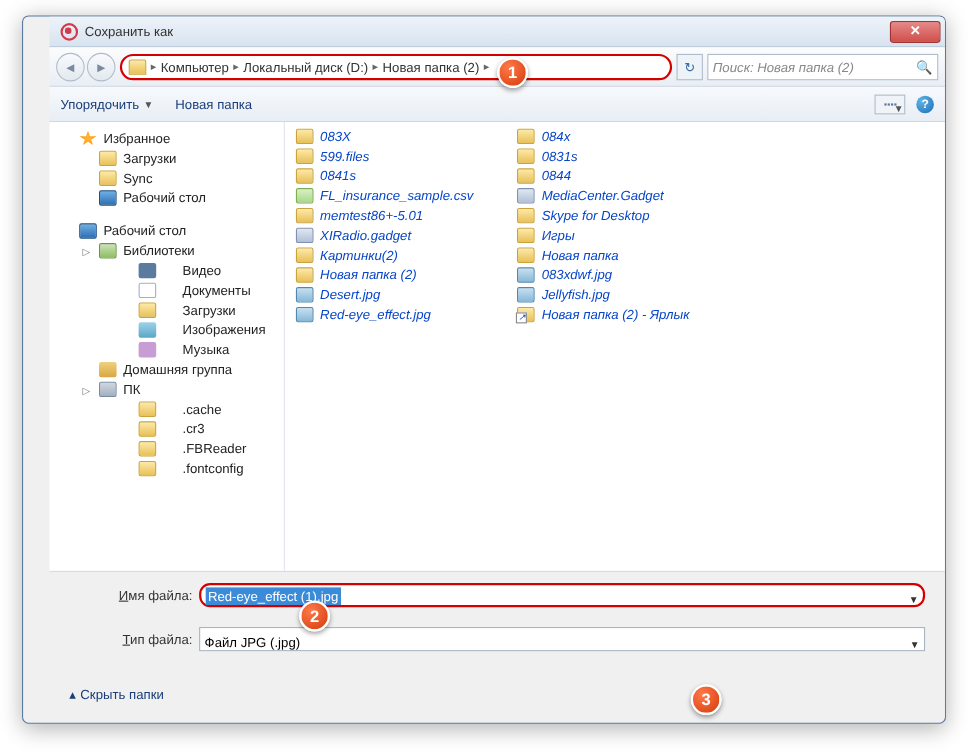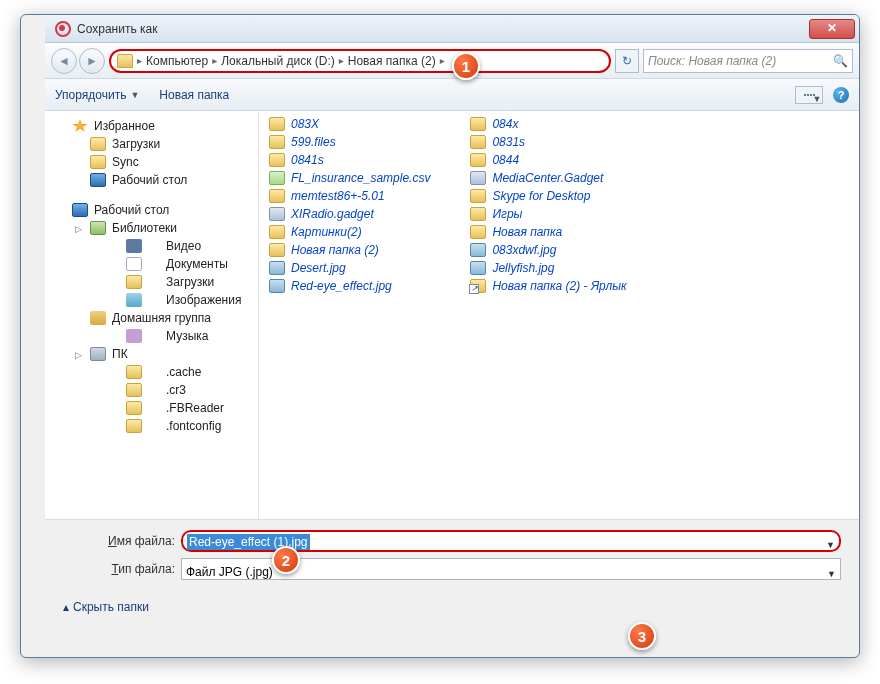--- a/index.html
+++ b/index.html
@@ -53,21 +53,21 @@
 .file-col { display: flex; flex-direction: column; gap: 4px; }
 .file-item { display: flex; align-items: center; gap: 6px; color: #0645c8; cursor: pointer; white-space: nowrap; font-style: italic; }
 .fico { width: 16px; height: 14px; }
 .fico-folder { background: linear-gradient(#fde9a8,#e8c158); border: 1px solid #caa33c; border-radius: 2px; }
 .fico-csv { background: linear-gradient(#d8f0c8,#a8d888); border: 1px solid #7ab050; border-radius: 2px; }
 .fico-gadget { background: linear-gradient(#e0e8f0,#b0c0d8); border: 1px solid #8090b0; border-radius: 2px; }
 .fico-jpg { background: linear-gradient(#c8e0f0,#88b8d8); border: 1px solid #5088b0; border-radius: 2px; }
 .fico-link { background: linear-gradient(#fde9a8,#e8c158); border: 1px solid #caa33c; border-radius: 2px; position: relative; }
 .fico-link::after { content: "↗"; position: absolute; bottom: -2px; left: -2px; font-size: 8px; background: #fff; border: 1px solid #888; width: 8px; height: 8px; line-height: 7px; text-align: center; }
 .bottom-inputs { background: #f0f0f0; padding: 10px 18px 6px; border-top: 1px solid #d8dde4; }
-.input-row { display: flex; align-items: center; margin-bottom: 6px; }
+.input-row { display: flex; align-items: center; margin-bottom: 18px; }
 .input-label { width: 118px; text-align: right; padding-right: 6px; color: #333; }
 .input-label u { text-decoration: underline; }
 .input-field { flex: 1; height: 22px; border: 1px solid #aab4c2; background: #fff; display: flex; align-items: flex-end; padding: 0 4px; position: relative; }
 .input-field.filename { border: 2px solid #d40000; border-radius: 10px; }
 .sel-text { background: #3b8bd8; color: #fff; padding: 1px 2px; }
 .dropdown-arrow { margin-left: auto; color: #333; font-size: 9px; }
 .footer { background: #f0f0f0; padding: 8px 18px 14px; display: flex; align-items: center; }
 .hide-folders { color: #1a3e7a; cursor: pointer; display: flex; align-items: center; gap: 4px; }
 .footer-btns { margin-left: auto; display: flex; gap: 10px; }
 .btn { height: 24px; padding: 0 18px; border: 1px solid #8a98aa; background: linear-gradient(#fdfefe,#e4e9ef); border-radius: 3px; cursor: pointer; display: flex; align-items: center; }
@@ -171,29 +171,29 @@
         <div class="tree-item lvl2">
           <span class="tree-exp"></span>
           <span class="ico ico-folder"></span>
           <span>Загрузки</span>
         </div>
         <div class="tree-item lvl2">
           <span class="tree-exp"></span>
           <span class="ico ico-img"></span>
           <span>Изображения</span>
         </div>
+        <div class="tree-item lvl2">
+          <span class="tree-exp"></span>
+          <span class="ico ico-music"></span>
+          <span>Музыка</span>
+        </div>
         <div class="tree-item lvl1">
           <span class="tree-exp"></span>
           <span class="ico ico-home"></span>
           <span>Домашняя группа</span>
-        </div>
-        <div class="tree-item lvl2">
-          <span class="tree-exp"></span>
-          <span class="ico ico-music"></span>
-          <span>Музыка</span>
         </div>
         <div class="tree-item lvl1">
           <span class="tree-exp">▷</span>
           <span class="ico ico-pc"></span>
           <span>ПК</span>
         </div>
         <div class="tree-item lvl2">
           <span class="tree-exp"></span>
           <span class="ico ico-folder"></span>
           <span>.cache</span>

